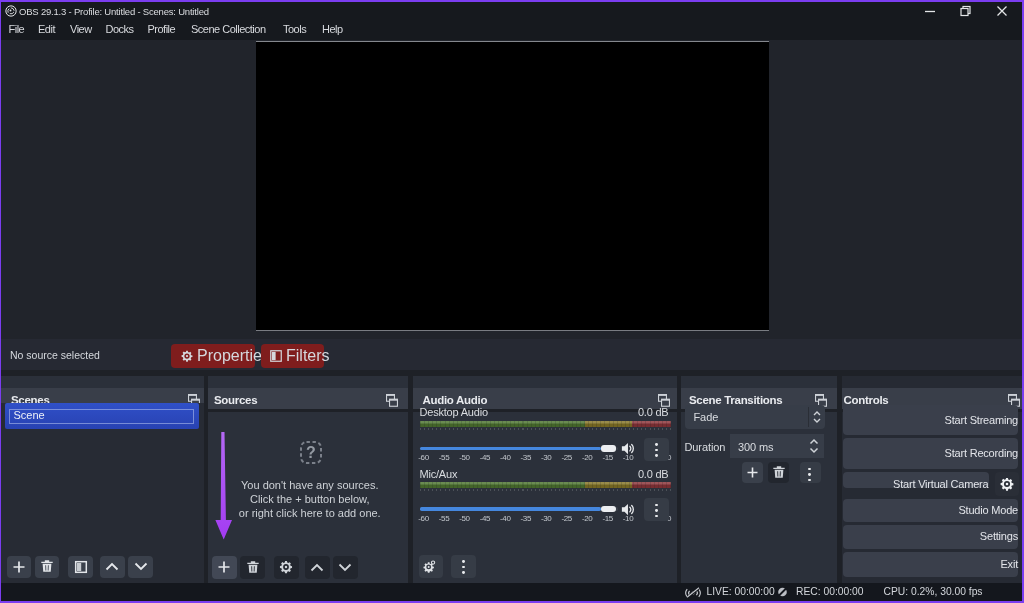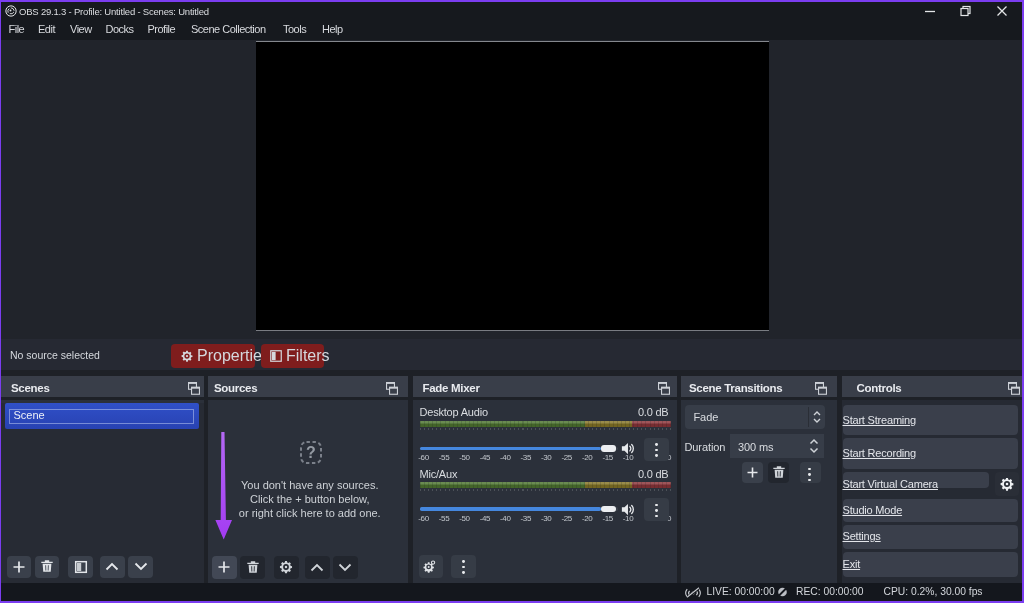--- a/index.html
+++ b/index.html
@@ -22,21 +22,21 @@
 .mitem { position:absolute; top:3px; }
 
 #canvaswrap { left:0; top:40px; width:1024px; height:298.5px; background:#21242b; }
 #canvas { left:256px; top:1px; width:513px; height:290px; background:#000; border-top:1px solid #84878d; border-bottom:1px solid #797c82; }
 
 #srcrow { left:0; top:338.5px; width:1024px; height:31px; background:#262933; color:#d5d8dd; font-size:10.5px;padding-left:20px; }
 .tbtn { position:absolute; top:5.5px; height:23.5px; background:#7f1d1d; border-radius:4px; color:#d5d8dd; font-size:16px; line-height:23px; }
 
 #docks { left:0; top:372px; width:1024px; height:211px; background:#1e2127; }
 .panel { position:absolute; top:3.5px; height:207.5px; background:#2b303a; }
-.phead { position:absolute; left:0; top:0; width:100%; height:24.5px; background:#393e49; color:#e9ebef; font-weight:bold; font-size:11.5px; letter-spacing:-0.3px; line-height:24.5px; border-bottom:3px solid #1e2127; }
+.phead { position:absolute; left:0; top:12px; width:100%; height:24.5px; background:#393e49; color:#e9ebef; font-weight:bold; font-size:11.5px; letter-spacing:-0.3px; line-height:24.5px; border-bottom:3px solid #1e2127; }
 .phead span { padding-left:8px; display:inline-block; }
 .popout { position:absolute; top:6.5px; width:12px; height:13px; }
 
 .pbtn { position:absolute; border-radius:4px; background:#3a404b; }
 .dbtn { background:#22262e; }
 
 .meter { position:absolute; left:7.5px; width:251px; height:6.2px;
   background:
     repeating-linear-gradient(90deg, rgba(22,26,30,0.17) 0 1px, transparent 1px 4.1px),
     linear-gradient(180deg, rgba(255,255,255,0.16) 0 1.8px, rgba(0,0,0,0.14) 3.2px 6.2px),
@@ -49,21 +49,21 @@
 .mlabels i { position:absolute; top:0; width:20px; margin-left:-10px; text-align:center; font-style:normal; font-size:8px; color:#c3c7cd; letter-spacing:-0.4px; }
 .groove { position:absolute; left:7.5px; width:198px; height:3.5px; background:#3c414b; border-radius:1.7px; }
 .vol { position:absolute; left:7.5px; width:181px; height:3.5px; background:#4587de; border-radius:1.7px; }
 .handle { position:absolute; left:188px; width:15.5px; height:6.5px; background:#eceef1; border-radius:3px; }
 .spk { position:absolute; left:207.5px; }
 .kebab { position:absolute; left:231.5px; width:24.5px; height:23px; background:#363c46; border-radius:4px; }
 .kebab b { position:absolute; left:10.8px; width:2.8px; height:2.8px; border-radius:50%; background:#e8eaed; }
 .kebab b:nth-child(1){ top:5.7px } .kebab b:nth-child(2){ top:11.1px } .kebab b:nth-child(3){ top:16.5px }
 .mxb { background:#363c46; }
 
-.cbtn { position:absolute; left:1px; background:#3a3f4b; border-radius:4px; color:#e3e5ea; font-size:11px; letter-spacing:-0.2px; text-align:left;text-decoration:underline; }
+.cbtn { position:absolute; left:1px; background:#3a3f4b; border-radius:4px; color:#e3e5ea; font-size:11px; letter-spacing:-0.2px; text-align:right; }
 
 #statusbar { left:0; top:583px; width:1024px; height:18px; background:#14171d; color:#d3d6db; font-size:10.3px; }
 svg { display:block; }
 </style>
 </head>
 <body>
 <div class="abs" id="pborder"></div>
 
 <div class="abs" id="titlebar">
   <svg class="abs" style="left:5px;top:3px" width="12" height="12" viewBox="0 0 24 24">
@@ -211,21 +211,21 @@
           <linearGradient id="ag" x1="0" y1="0" x2="0" y2="1">
             <stop offset="0" stop-color="#b468f4"></stop>
             <stop offset="1" stop-color="#a33bf2"></stop>
           </linearGradient>
         </defs>
       <path d="M15.3 0 h3.2 L19.9 88 H26 L17.7 107.5 L9.4 88 H14.7 Z" fill="url(#ag)"></path>
     </svg>
   </div>
 
   <div class="panel" style="left:412.5px;width:264px;font-size:11px;letter-spacing:-0.2px;color:#dadde1">
-    <div class="phead"><span style="padding-left:10px">Fade Mixer</span>
+    <div class="phead"><span style="padding-left:10px">Audio Audio</span>
       <svg class="popout" style="right:6.5px" viewBox="0 0 12 13">
           <rect x="0.55" y="0.55" width="7.9" height="6.7" fill="none" stroke="#cdd1d7" stroke-width="1.1"></rect>
           <rect x="0" y="0" width="9" height="1.9" fill="#cdd1d7"></rect>
           <rect x="3.55" y="5.35" width="7.9" height="6.9" fill="#393e49" stroke="#cdd1d7" stroke-width="1.1"></rect>
           <rect x="3" y="4.8" width="9" height="1.9" fill="#cdd1d7"></rect>
         </svg>
     </div>
 
     <div class="abs" style="left:7px;top:30.8px">Desktop Audio</div>
     <div class="abs" style="right:8px;top:30.8px">0.0 dB</div>
@@ -338,21 +338,21 @@
         </svg>
     </div>
     <div class="kebab dbtn" style="left:119px;top:86.5px;width:20.5px;height:20.5px">
         <b style="left:8.2px"></b>
         <b style="left:8.2px"></b>
         <b style="left:8.2px"></b>
       </div>
   </div>
 
   <div class="panel" style="left:841.5px;width:180px;background:#262a33">
-    <div class="phead"><span style="padding-left:15px">Controls</span>
+    <div class="phead"><span style="padding-left:2px">Controls</span>
       <svg class="popout" style="right:2px" viewBox="0 0 12 13">
           <rect x="0.55" y="0.55" width="7.9" height="6.7" fill="none" stroke="#cdd1d7" stroke-width="1.1"></rect>
           <rect x="0" y="0" width="9" height="1.9" fill="#cdd1d7"></rect>
           <rect x="3.55" y="5.35" width="7.9" height="6.9" fill="#393e49" stroke="#cdd1d7" stroke-width="1.1"></rect>
           <rect x="3" y="4.8" width="9" height="1.9" fill="#cdd1d7"></rect>
         </svg>
     </div>
     <div class="cbtn" style="top:29.4px;width:175.5px;height:30.1px;line-height:30.1px">Start Streaming</div>
     <div class="cbtn" style="top:62.5px;width:175.5px;height:31px;line-height:31px">Start Recording</div>
     <div class="cbtn" style="top:96px;width:146px;height:16px;line-height:24px">Start Virtual Camera</div>

